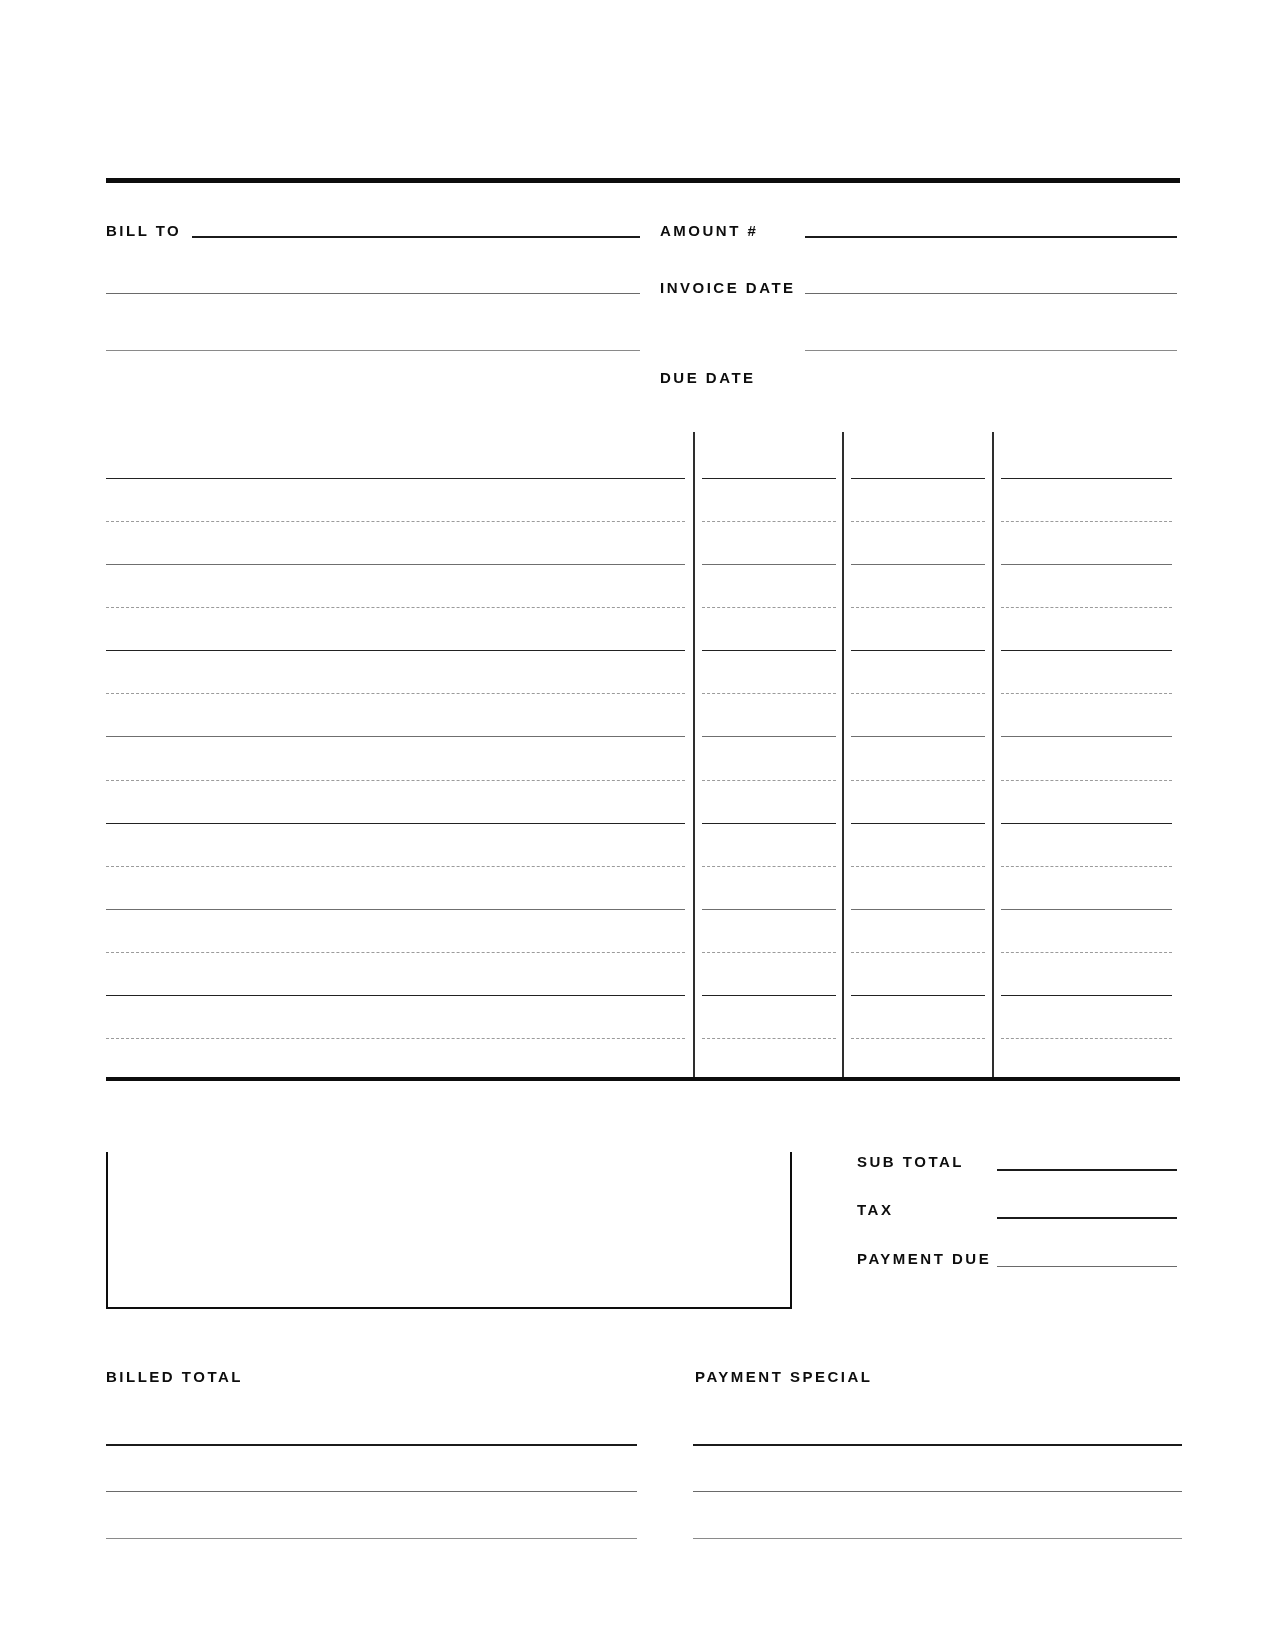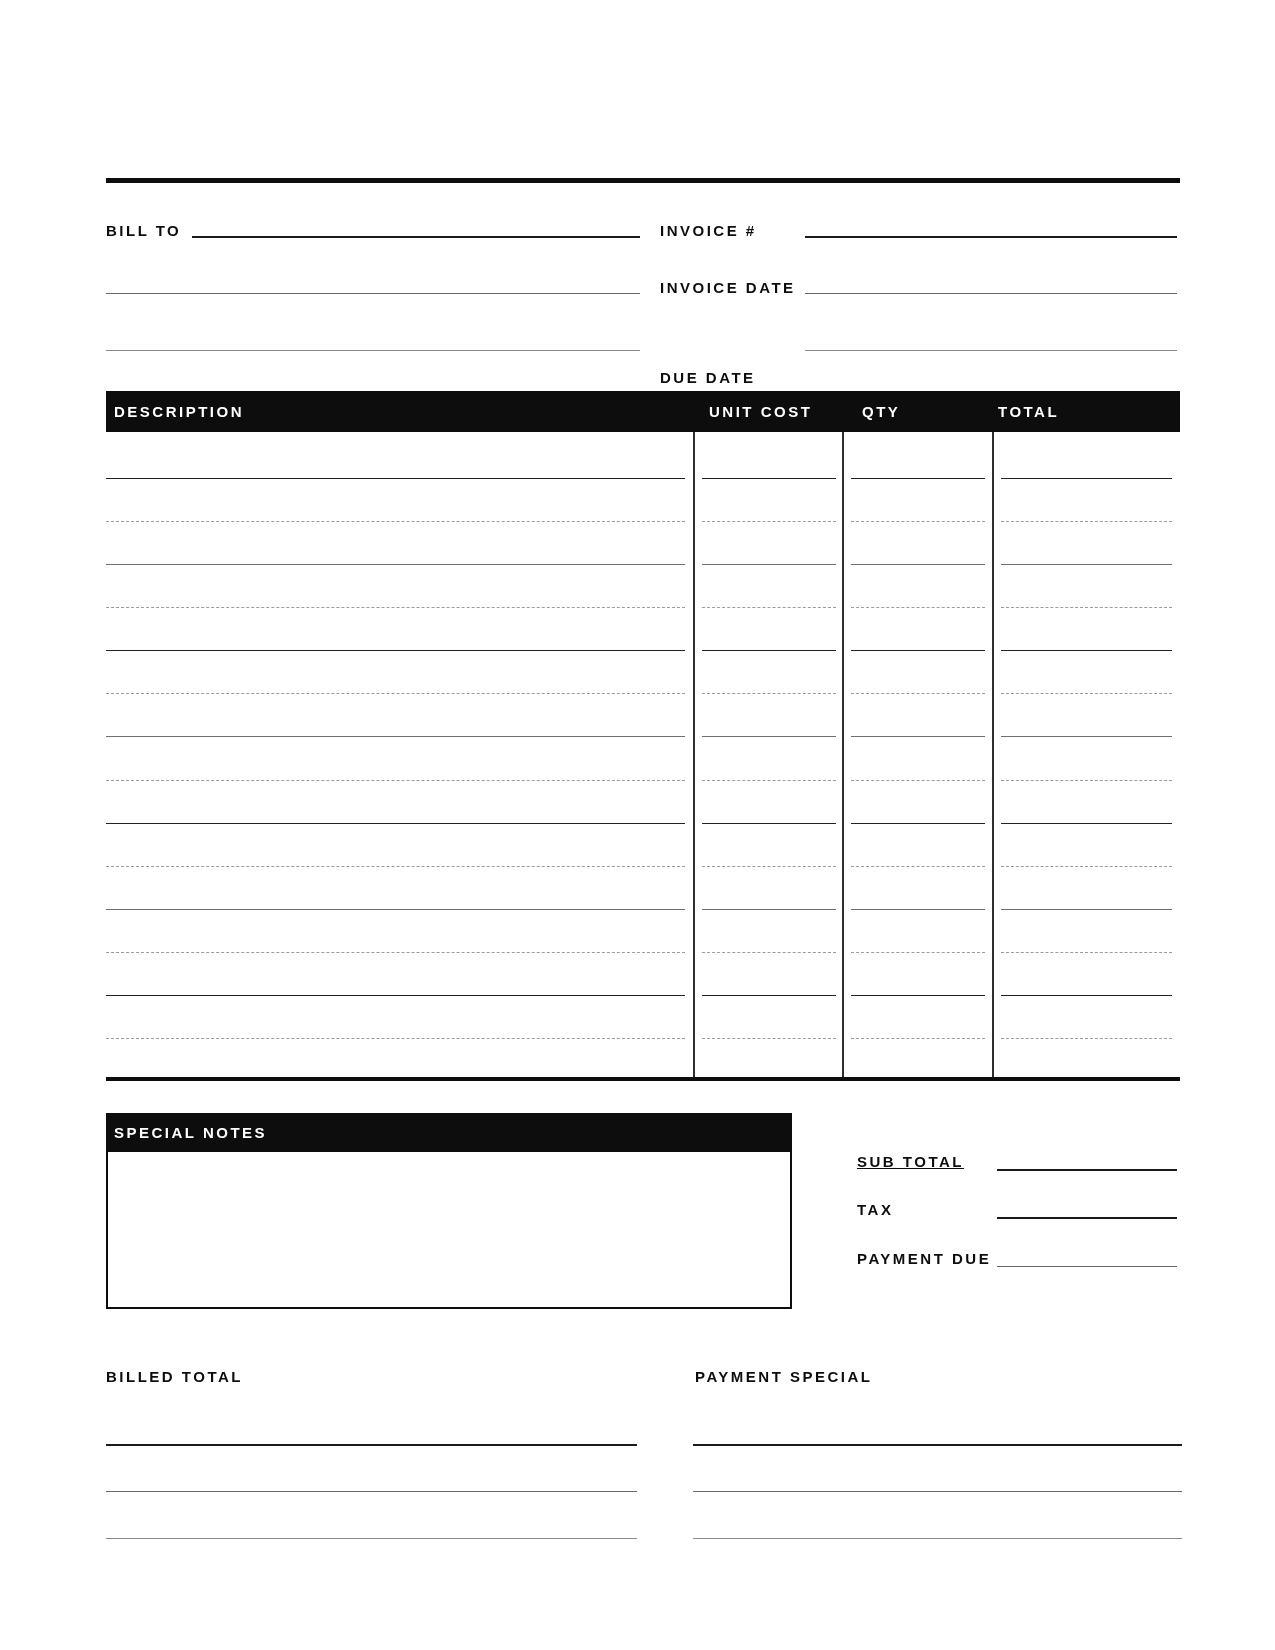--- a/index.html
+++ b/index.html
@@ -64,35 +64,29 @@
 
 <div class="page" style="--ink: #0d0d0d; --line-solid: #3a3a3a; --line-dashed: #9b9b9b;">
 
   <div class="abs rule-top"></div>
 
   <div class="abs lbl" style="left:106px;top:223px;">BILL TO</div>
   <div class="abs line k1" style="left:192px;top:236px;width:448px;"></div>
   <div class="abs line k2" style="left:106px;top:293px;width:534px;"></div>
   <div class="abs line k3" style="left:106px;top:350px;width:534px;"></div>
 
-  <div class="abs lbl" style="left:660px;top:223px;">INVOICE #</div>
+  <div class="abs lbl" style="left:660px;top:223px;">AMOUNT #</div>
   <div class="abs line k1" style="left:805px;top:236px;width:372px;"></div>
 
   <div class="abs lbl" style="left:660px;top:280px;">INVOICE DATE</div>
   <div class="abs line k2" style="left:805px;top:293px;width:372px;"></div>
 
   <div class="abs lbl" style="left:660px;top:337px;margin-top:33px;">DUE DATE</div>
   <div class="abs line k3" style="left:805px;top:350px;width:372px;"></div>
 
-  <div class="abs thead">
-    <span class="lbl" style="left:8px;">DESCRIPTION</span>
-    <span class="lbl" style="left:603px;">UNIT COST</span>
-    <span class="lbl" style="left:756px;">QTY</span>
-    <span class="lbl" style="left:892px;">TOTAL</span>
-  </div>
 
   <div class="abs tbody">
     <div class="vline" style="left:587px;"></div>
     <div class="vline" style="left:736px;"></div>
     <div class="vline" style="left:886px;"></div>
     <div class="tbottom"></div>
   <div class="row-line solid" style="left: 0px; top: 46px; width: 579px;"></div>
       <div class="row-line solid" style="left: 596px; top: 46px; width: 134px;"></div>
       <div class="row-line solid" style="left: 745px; top: 46px; width: 134px;"></div>
       <div class="row-line solid" style="left: 895px; top: 46px; width: 171px;"></div>
@@ -143,26 +137,23 @@
       <div class="row-line solid" style="left: 0px; top: 562.8px; width: 579px;"></div>
       <div class="row-line solid" style="left: 596px; top: 562.8px; width: 134px;"></div>
       <div class="row-line solid" style="left: 745px; top: 562.8px; width: 134px;"></div>
       <div class="row-line solid" style="left: 895px; top: 562.8px; width: 171px;"></div>
       <div class="row-line dashed" style="left: 0px; top: 605.9px; width: 579px;"></div>
       <div class="row-line dashed" style="left: 596px; top: 605.9px; width: 134px;"></div>
       <div class="row-line dashed" style="left: 745px; top: 605.9px; width: 134px;"></div>
       <div class="row-line dashed" style="left: 895px; top: 605.9px; width: 171px;"></div>
     </div>
 
-  <div class="abs notes-head">
-    <span class="lbl">SPECIAL NOTES</span>
-  </div>
   <div class="abs notes-body"></div>
 
-  <div class="abs lbl" style="left:857px;top:1154px;text-decoration:underline;">SUB TOTAL</div>
+  <div class="abs lbl" style="left:857px;top:1154px;">SUB TOTAL</div>
   <div class="abs line k1" style="left:997px;top:1169px;width:180px;"></div>
 
   <div class="abs lbl" style="left:857px;top:1202px;">TAX</div>
   <div class="abs line k1" style="left:997px;top:1217px;width:180px;"></div>
 
   <div class="abs lbl" style="left:857px;top:1251px;">PAYMENT DUE</div>
   <div class="abs line k2" style="left:997px;top:1266px;width:180px;"></div>
 
   <div class="abs lbl" style="left:106px;top:1369px;">BILLED TOTAL</div>
   <div class="abs lbl" style="left:695px;top:1369px;">PAYMENT SPECIAL</div>

